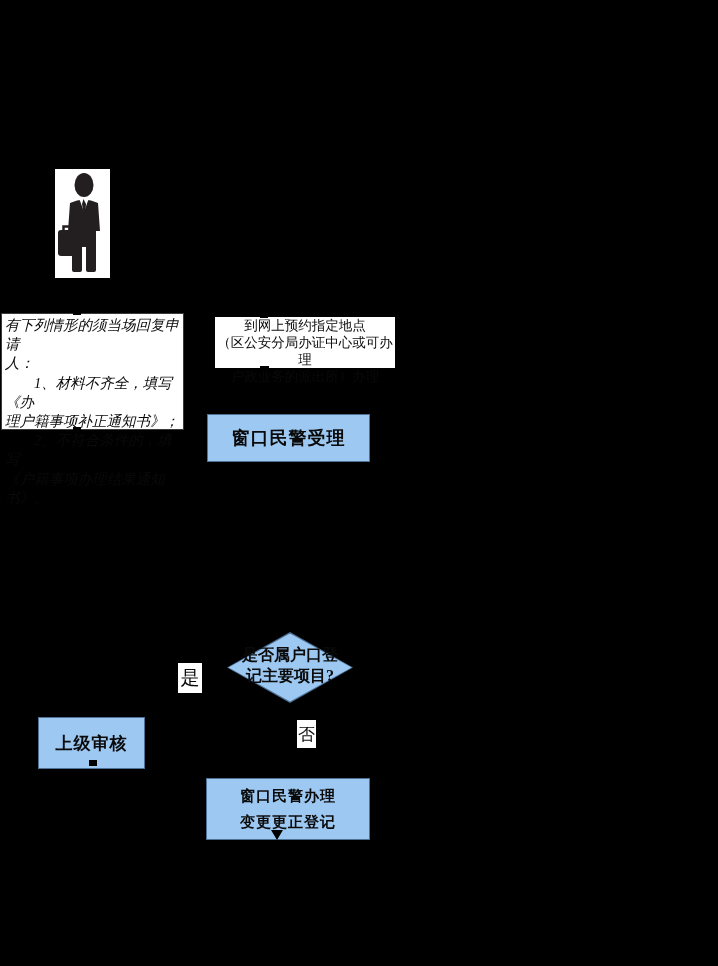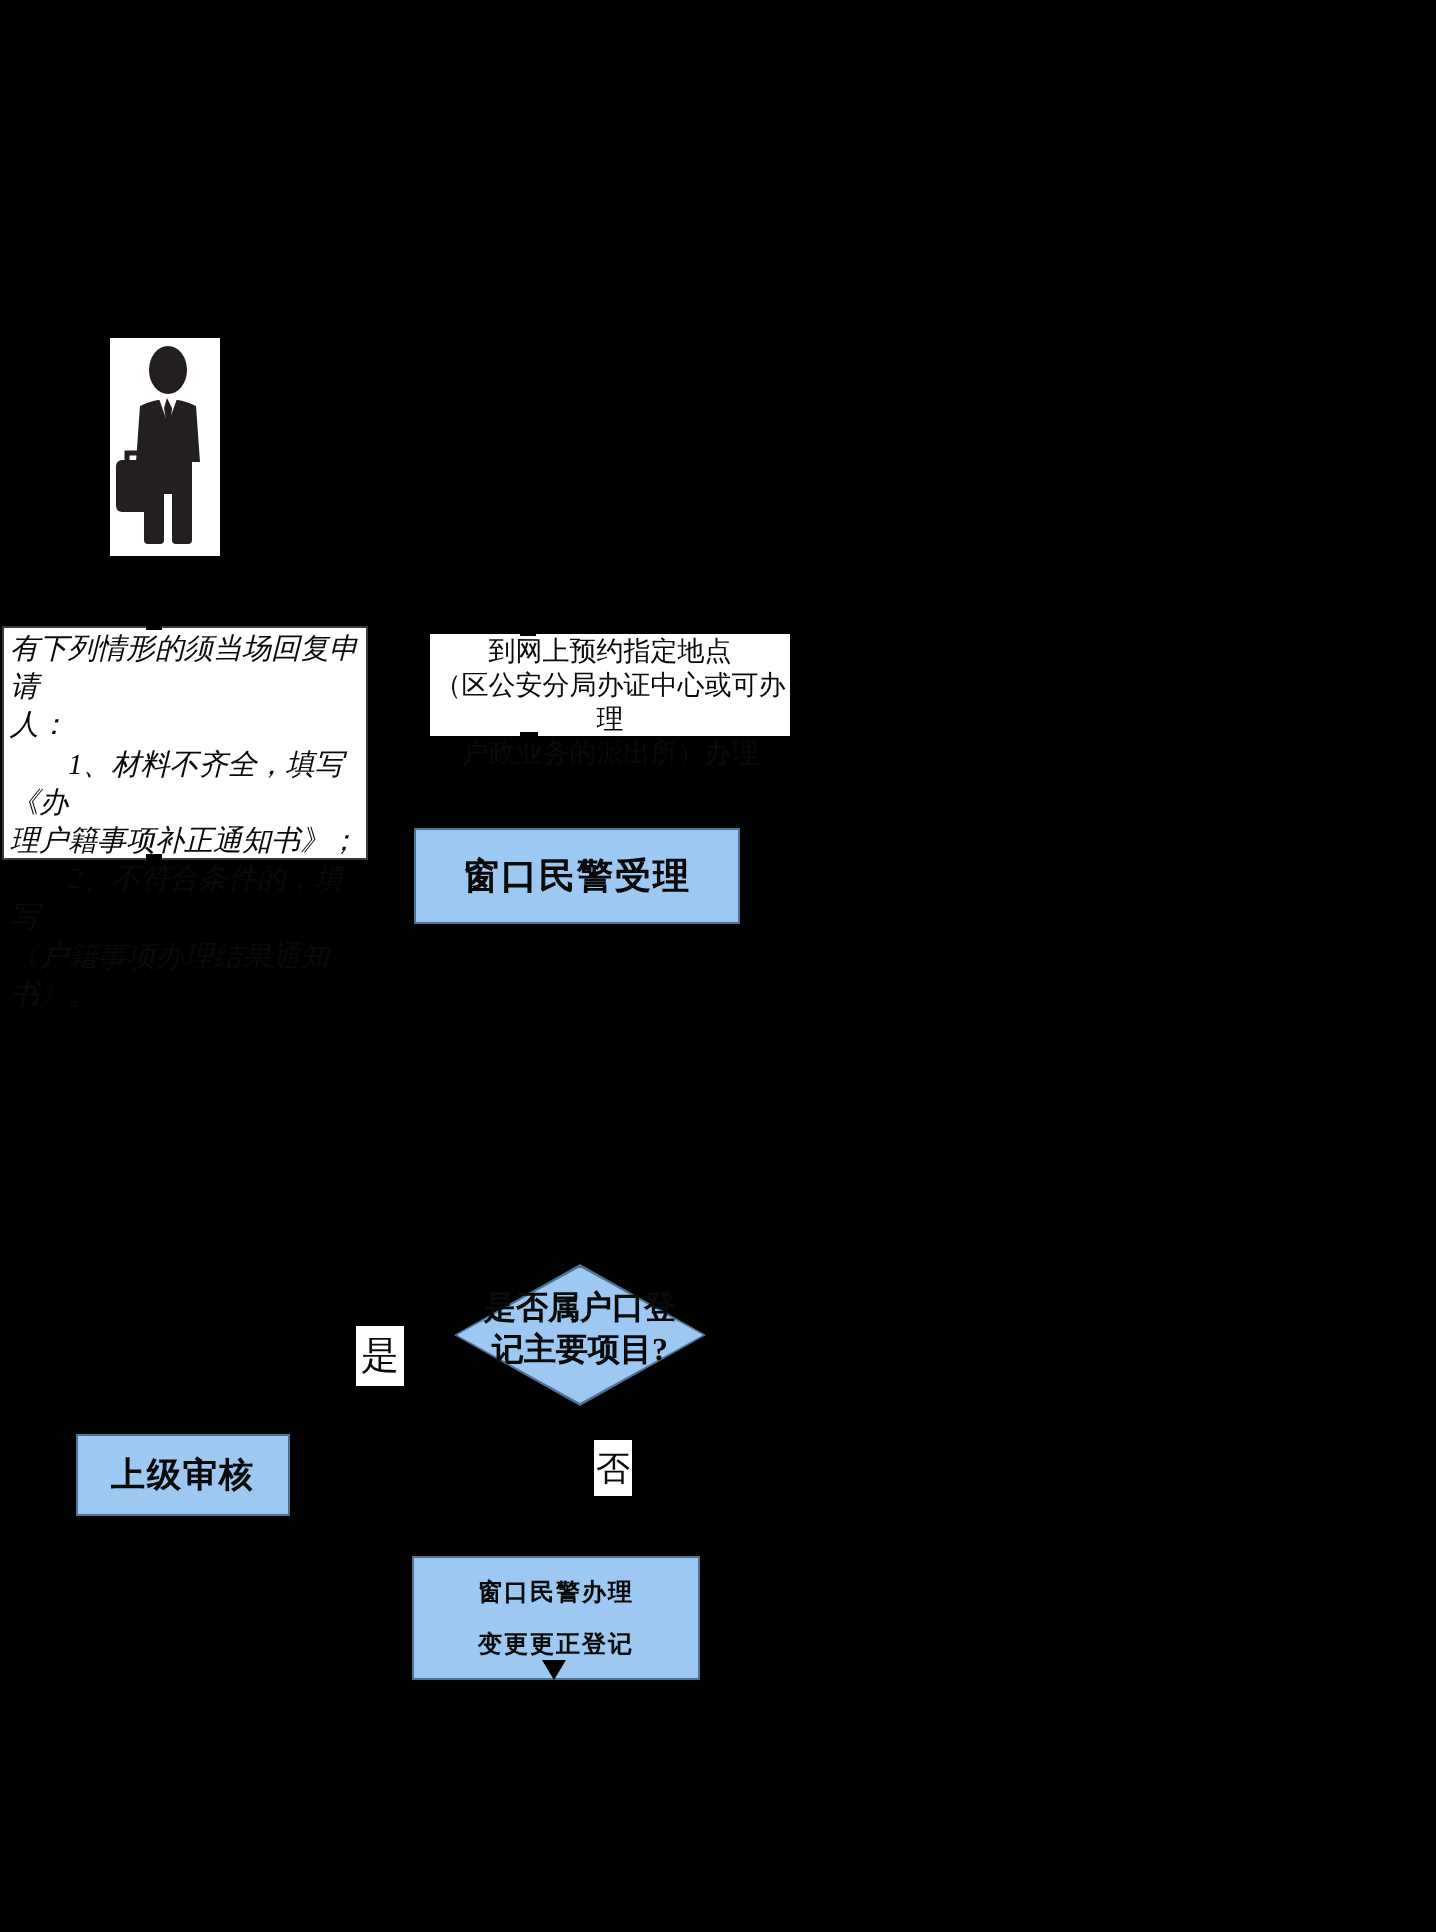--- a/index.html
+++ b/index.html
@@ -33,22 +33,22 @@
     border:1px solid var(--note-border);
     font-size:14.5px;line-height:19.2px;padding:2px 1px 0 3px;font-style:italic;}
   .note-right{left:215px;top:317px;width:180px;height:51px;
     font-size:13.5px;line-height:17px;text-align:center;}
 
   
   .proc{background:var(--node-fill);border:1px solid var(--node-border);
     display:flex;align-items:center;justify-content:center;text-align:center;
     font-weight:bold;white-space:pre-line;}
   .proc-accept{left:207px;top:414px;width:163px;height:48px;font-size:18px;letter-spacing:1px;}
-  .proc-review{left:38px;top:717px;width:107px;height:41px;font-size:17px;letter-spacing:1px;}
-  .proc-handle{left:206px;top:778px;width:144px;height:62px;font-size:12px;line-height:26px;letter-spacing:1px;}
+  .proc-review{left:38px;top:717px;width:107px;height:52px;font-size:17px;letter-spacing:1px;}
+  .proc-handle{left:206px;top:778px;width:164px;height:62px;font-size:15px;line-height:26px;letter-spacing:1px;}
 
   
   .diamond-wrap{left:227px;top:632px;width:126px;height:71px;}
   .dia-layer{position:absolute;inset:0;
     clip-path:polygon(50% 0%,100% 50%,50% 100%,0% 50%);background:var(--node-border);}
   .dia-fill{position:absolute;inset:1.5px;
     clip-path:polygon(50% 0%,100% 50%,50% 100%,0% 50%);background:var(--node-fill);}
   .diamond-text{left:227px;top:644px;width:126px;height:44px;z-index:3;
     font-size:16px;font-weight:bold;line-height:21px;text-align:center;white-space:pre-line;}
 

